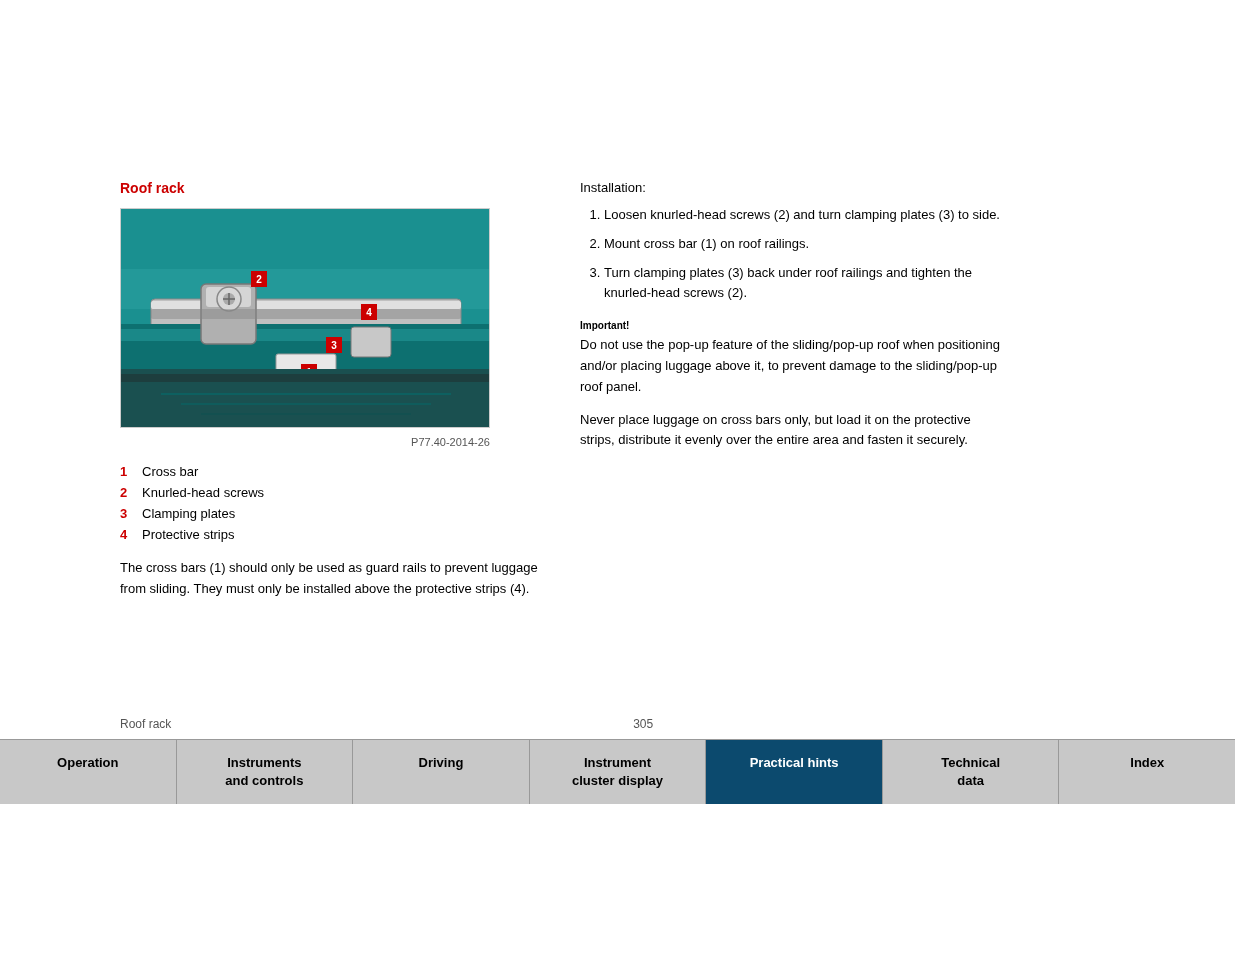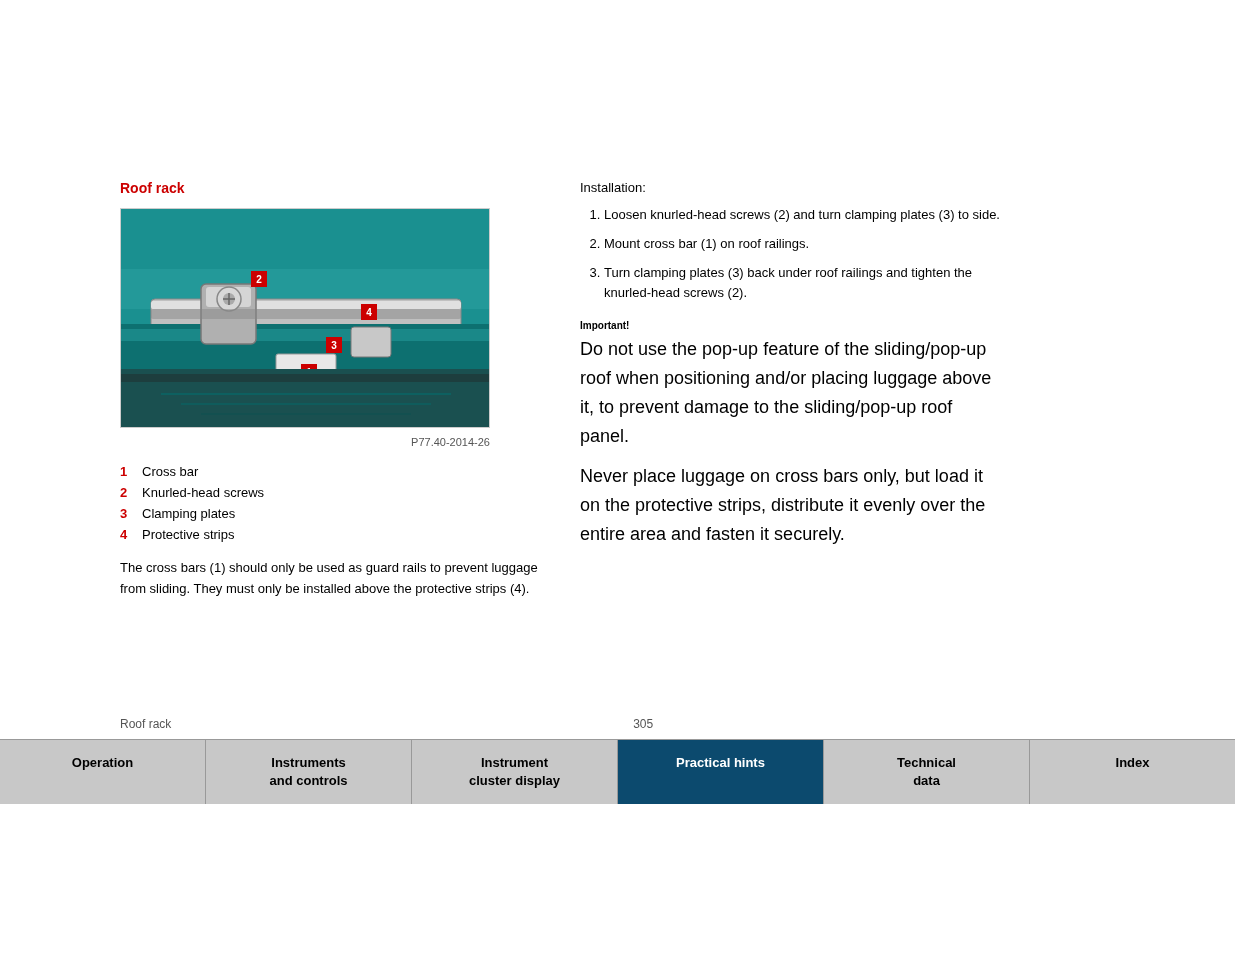--- a/index.html
+++ b/index.html
@@ -98,21 +98,21 @@
       margin-bottom: 8px;
     }
 
     .important-heading {
       font-weight: bold;
       font-size: 10px;
       margin-bottom: 4px;
     }
 
     .important-text {
-      font-size: 18px;
+      font-size: 13px;
       line-height: 1.6;
       margin-bottom: 12px;
     }
 
     
     .bottom-bar {
       position: absolute;
       bottom: 150px;
       left: 0;
       right: 0;
@@ -258,18 +258,19 @@
 
 <div class="bottom-bar">
   <div class="page-footer">
     <span>Roof rack</span>
     <span>305</span>
     <span></span>
   </div>
   <nav class="nav-tabs">
     <div class="nav-tab">Operation</div>
     <div class="nav-tab">Instruments<br>and controls</div>
+    <div class="nav-tab">Driving</div>
     <div class="nav-tab">Instrument<br>cluster display</div>
     <div class="nav-tab active">Practical hints</div>
     <div class="nav-tab">Technical<br>data</div>
     <div class="nav-tab">Index</div>
   </nav>
 </div>
 
 </body></html>

